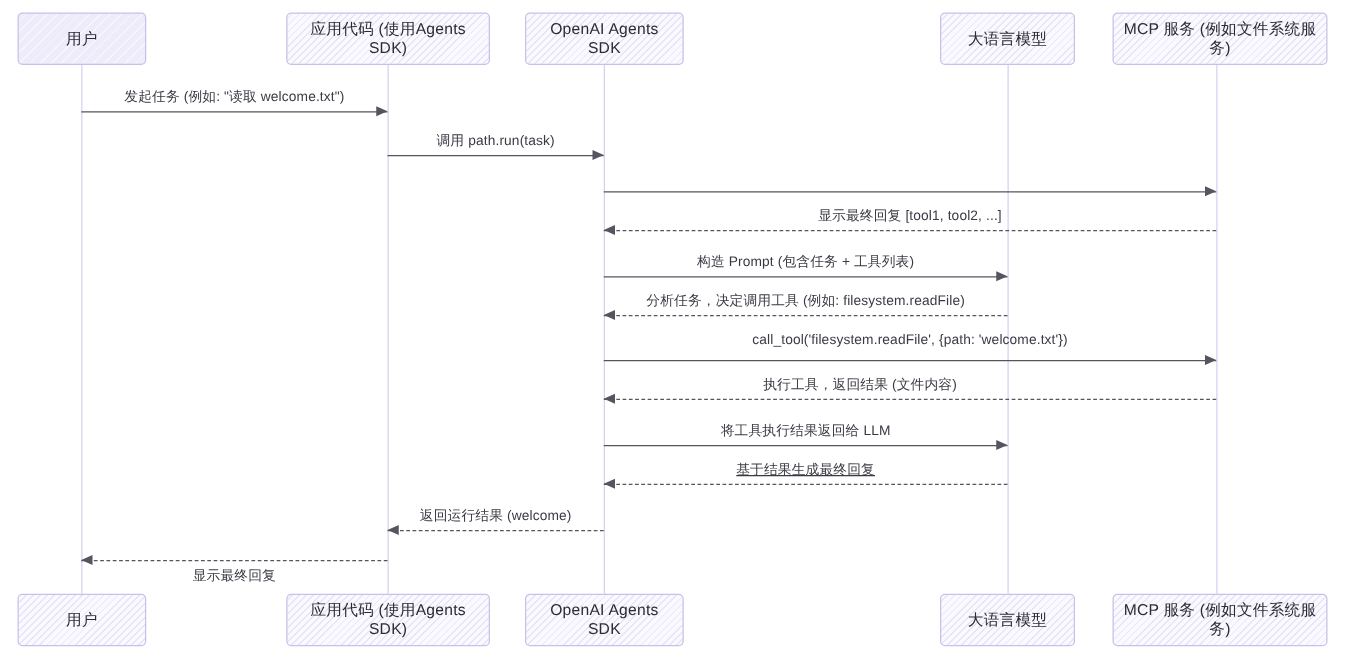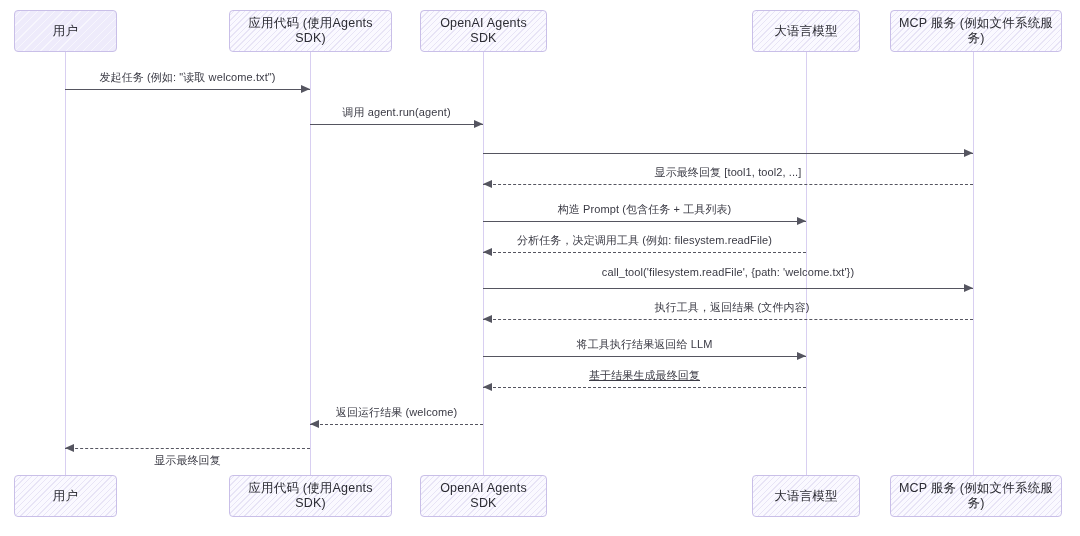--- a/index.html
+++ b/index.html
@@ -131,38 +131,38 @@
       <span>大语言模型</span>
     </div>
     <div class="actor-box hatched" style="left: 890px; width: 172px; top: 475px; height: 42px;">
       <span>MCP 服务 (例如文件系统服务)</span>
     </div>
     <div class="msg-line" style="left: 65px; top: 89px; width: 245px;"></div>
     <div class="arrowhead right" style="top: 85px; left: 301px;"></div>
     <div class="msg-label" style="left: 187.5px; top: 70px;">发起任务 (例如: "读取 welcome.txt")</div>
     <div class="msg-line" style="left: 310px; top: 124px; width: 173px;"></div>
     <div class="arrowhead right" style="top: 120px; left: 474px;"></div>
-    <div class="msg-label" style="left: 396.5px; top: 105px;">调用 agent.run(agent)</div>
+    <div class="msg-label" style="left: 396.5px; top: 105px;">调用 path.run(task)</div>
     <div class="msg-line" style="left: 483px; top: 153px; width: 490px;"></div>
     <div class="arrowhead right" style="top: 149px; left: 964px;"></div>
     <div class="msg-line dashed" style="left: 483px; top: 184px; width: 490px;"></div>
     <div class="arrowhead left" style="top: 180px; left: 483px;"></div>
     <div class="msg-label" style="left: 728px; top: 165px;">显示最终回复 [tool1, tool2, ...]</div>
     <div class="msg-line" style="left: 483px; top: 221px; width: 323px;"></div>
     <div class="arrowhead right" style="top: 217px; left: 797px;"></div>
     <div class="msg-label" style="left: 644.5px; top: 202px;">构造 Prompt (包含任务 + 工具列表)</div>
     <div class="msg-line dashed" style="left: 483px; top: 252px; width: 323px;"></div>
     <div class="arrowhead left" style="top: 248px; left: 483px;"></div>
     <div class="msg-label" style="left: 644.5px; top: 233px;">分析任务，决定调用工具 (例如: filesystem.readFile)</div>
     <div class="msg-line" style="left: 483px; top: 288px; width: 490px;"></div>
     <div class="arrowhead right" style="top: 284px; left: 964px;"></div>
     <div class="msg-label" style="left: 728px; top: 266px;">call_tool('filesystem.readFile', {path: 'welcome.txt'})</div>
     <div class="msg-line dashed" style="left: 483px; top: 319px; width: 490px;"></div>
     <div class="arrowhead left" style="top: 315px; left: 483px;"></div>
-    <div class="msg-label" style="left: 732px; top: 300px;">执行工具，返回结果 (文件内容)</div>
+    <div class="msg-label" style="left: 688px; top: 300px;">执行工具，返回结果 (文件内容)</div>
     <div class="msg-line" style="left: 483px; top: 356px; width: 323px;"></div>
     <div class="arrowhead right" style="top: 352px; left: 797px;"></div>
     <div class="msg-label" style="left: 644.5px; top: 337px;">将工具执行结果返回给 LLM</div>
     <div class="msg-line dashed" style="left: 483px; top: 387px; width: 323px;"></div>
     <div class="arrowhead left" style="top: 383px; left: 483px;"></div>
     <div class="msg-label" style="left: 644.5px; top: 368px; text-decoration: underline;">基于结果生成最终回复</div>
     <div class="msg-line dashed" style="left: 310px; top: 424px; width: 173px;"></div>
     <div class="arrowhead left" style="top: 420px; left: 310px;"></div>
     <div class="msg-label" style="left: 396.5px; top: 405px;">返回运行结果 (welcome)</div>
     <div class="msg-line dashed" style="left: 65px; top: 448px; width: 245px;"></div>

